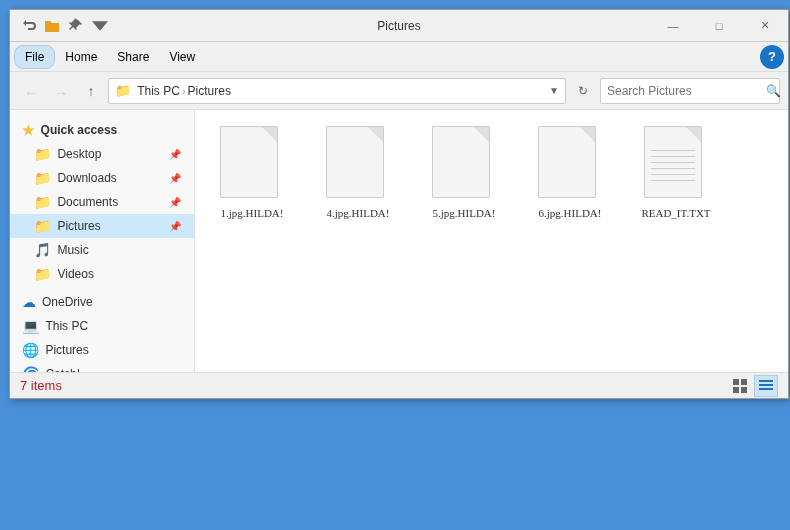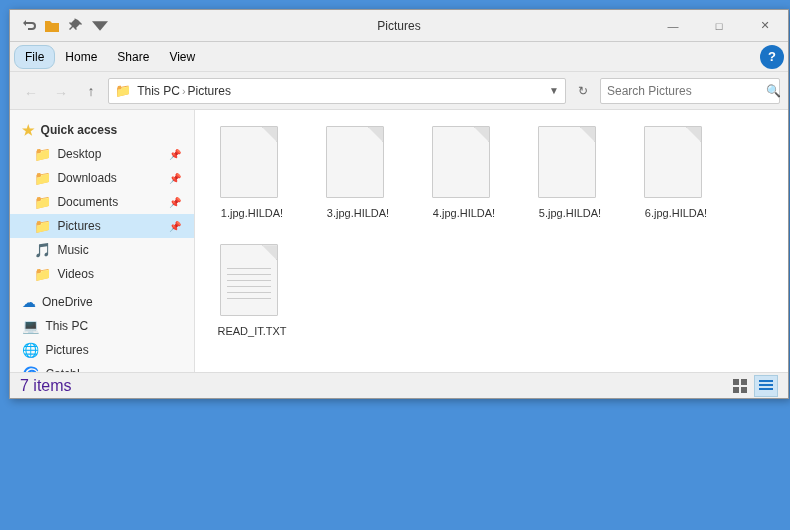--- a/index.html
+++ b/index.html
@@ -227,20 +227,21 @@
     }
     .file-item {
       width: 90px;
       display: flex;
       flex-direction: column;
       align-items: center;
       gap: 4px;
       cursor: pointer;
       padding: 4px;
       border-radius: 2px;
+      font-family: Liberation Serif, serif;
     }
     .file-icon {
       width: 64px;
       height: 76px;
       position: relative;
     }
     .file-page {
       width: 58px;
       height: 72px;
       background: #f5f5f5;
@@ -281,22 +282,22 @@
     }
 
     
     .statusbar {
       height: 26px;
       background: #f0f0f0;
       border-top: 1px solid #ddd;
       display: flex;
       align-items: center;
       padding: 0 10px;
-      font-size: 16px;
-      color: #4c1d95;
+      font-size: 13px;
+      color: #b91c1c;
     }
     .statusbar-right {
       margin-left: auto;
       display: flex;
       gap: 2px;
     }
     .view-btn {
       width: 24px; height: 22px;
       display: flex; align-items: center; justify-content: center;
       cursor: pointer;
@@ -431,26 +432,20 @@
       <div class="files-grid">
 
         <div class="file-item">
           <div class="file-icon">
             <div class="file-page"></div>
           </div>
           <span class="file-name">1.jpg.HILDA!</span>
         </div>
 
 
-        <div class="file-item">
-          <div class="file-icon">
-            <div class="file-page"></div>
-          </div>
-          <span class="file-name">3.jpg.HILDA!</span>
-        </div>
 
         <div class="file-item">
           <div class="file-icon">
             <div class="file-page"></div>
           </div>
           <span class="file-name">4.jpg.HILDA!</span>
         </div>
 
         <div class="file-item">
           <div class="file-icon">

